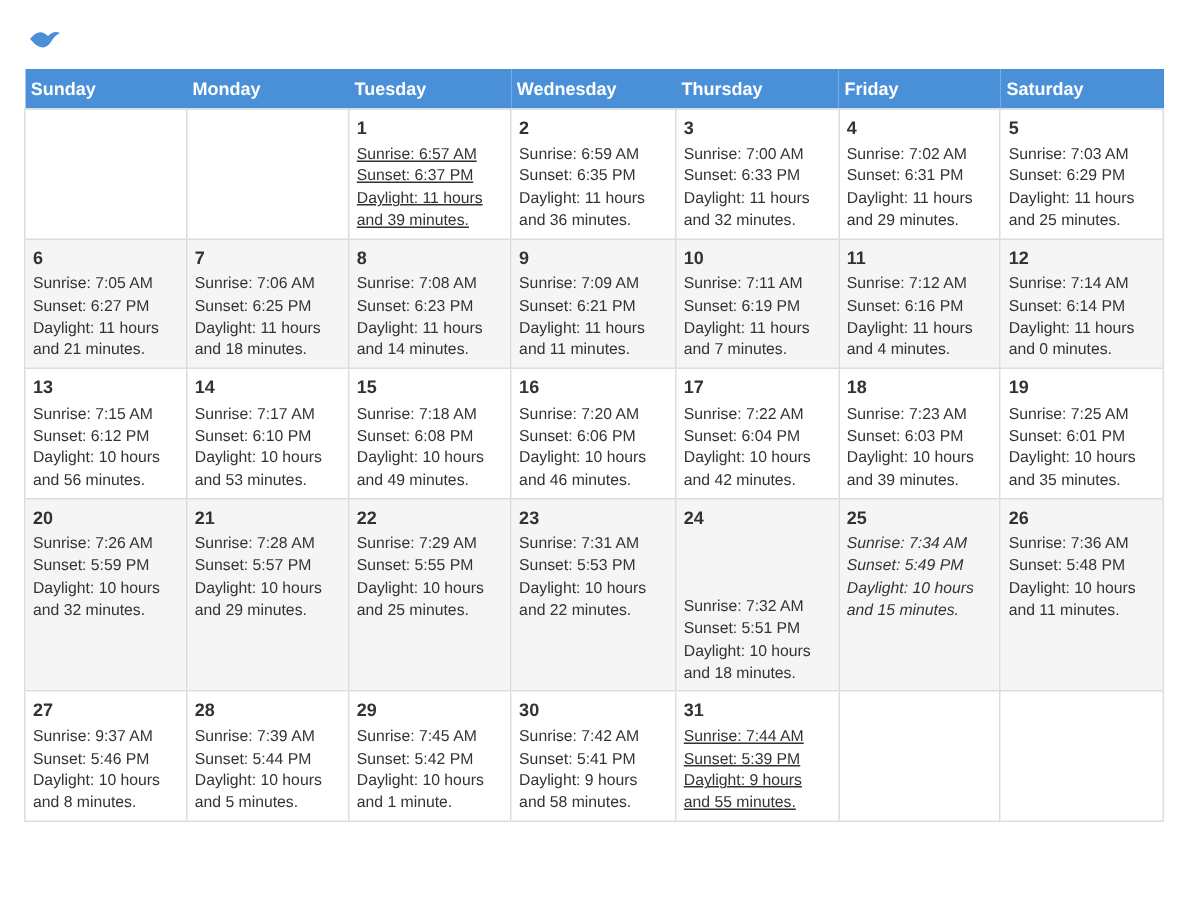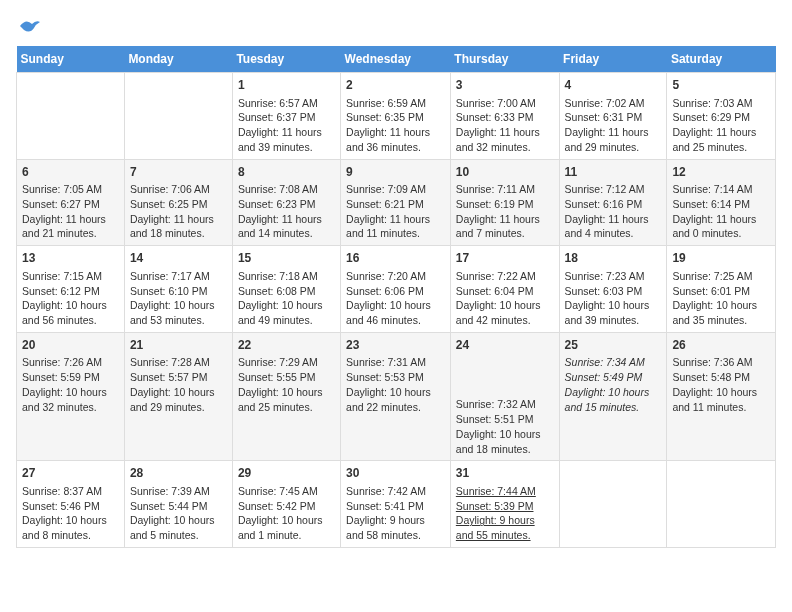--- a/index.html
+++ b/index.html
@@ -126,21 +126,21 @@
         <th>Friday</th>
         <th>Saturday</th>
       </tr>
   </thead>
   <tbody id="calendar-body">
   <tr>
         <td class="empty-cell"></td>
         <td class="empty-cell"></td>
         <td>
           <span class="day-number">1</span>
-          <div class="day-info" style="white-space: pre-line;">Sunrise: 6:57 AM
+          <div class="day-info" style="white-space: pre-line; text-decoration: underline;">Sunrise: 6:57 AM
 Sunset: 6:37 PM
 Daylight: 11 hours and 39 minutes.</div>
         </td>
         <td>
           <span class="day-number">2</span>
           <div class="day-info" style="white-space: pre-line;">Sunrise: 6:59 AM
 Sunset: 6:35 PM
 Daylight: 11 hours and 36 minutes.</div>
         </td>
         <td>
@@ -290,21 +290,21 @@
         <td>
           <span class="day-number">26</span>
           <div class="day-info" style="white-space: pre-line;">Sunrise: 7:36 AM
 Sunset: 5:48 PM
 Daylight: 10 hours and 11 minutes.</div>
         </td>
       </tr>
       <tr>
         <td>
           <span class="day-number">27</span>
-          <div class="day-info" style="white-space: pre-line;">Sunrise: 8:37 AM
+          <div class="day-info" style="white-space: pre-line;">Sunrise: 9:37 AM
 Sunset: 5:46 PM
 Daylight: 10 hours and 8 minutes.</div>
         </td>
         <td>
           <span class="day-number">28</span>
           <div class="day-info" style="white-space: pre-line;">Sunrise: 7:39 AM
 Sunset: 5:44 PM
 Daylight: 10 hours and 5 minutes.</div>
         </td>
         <td>

